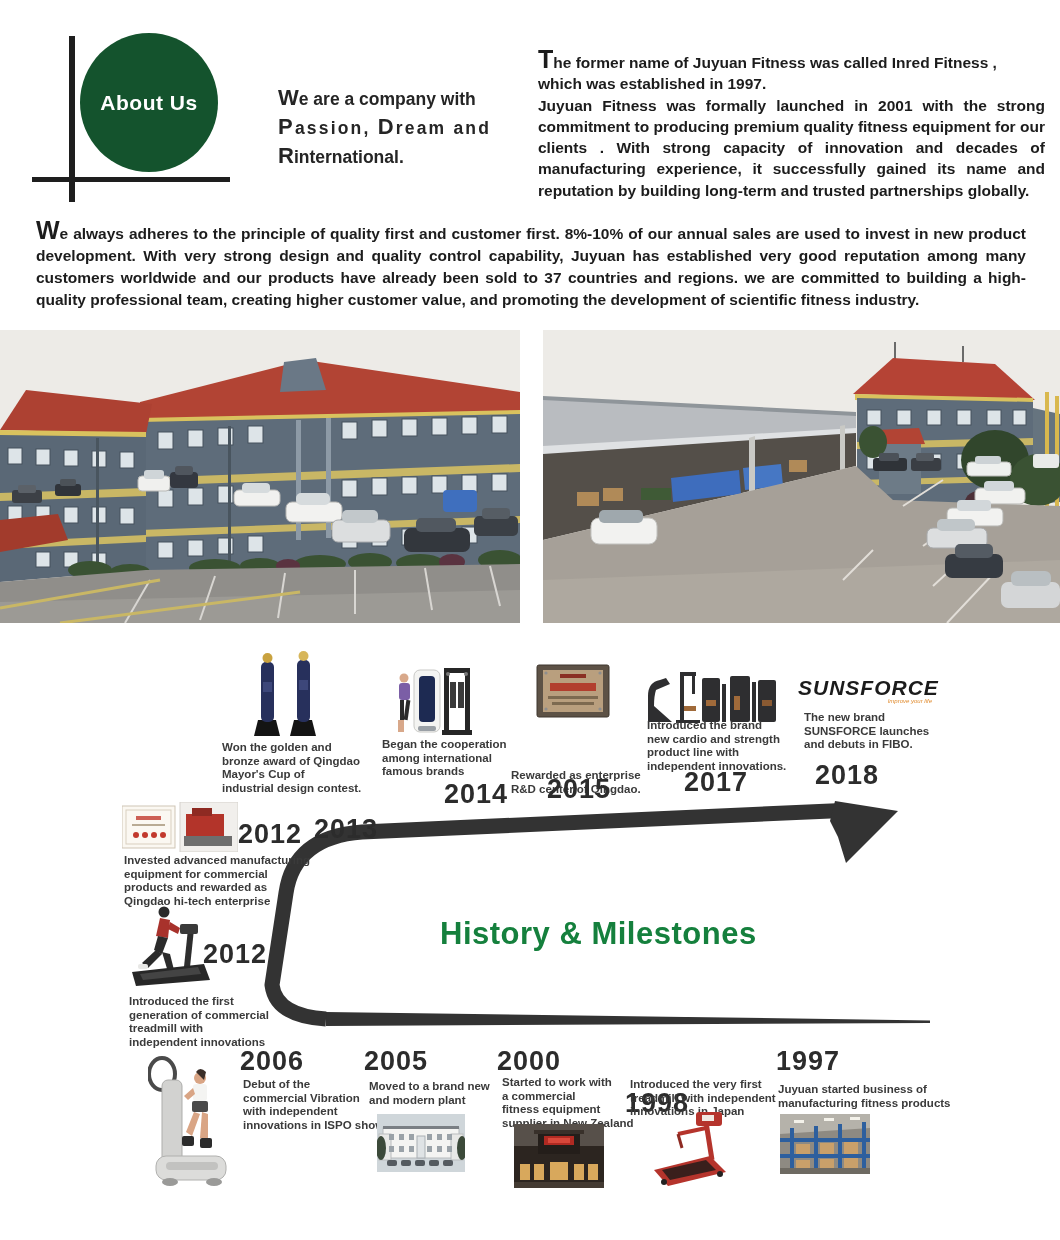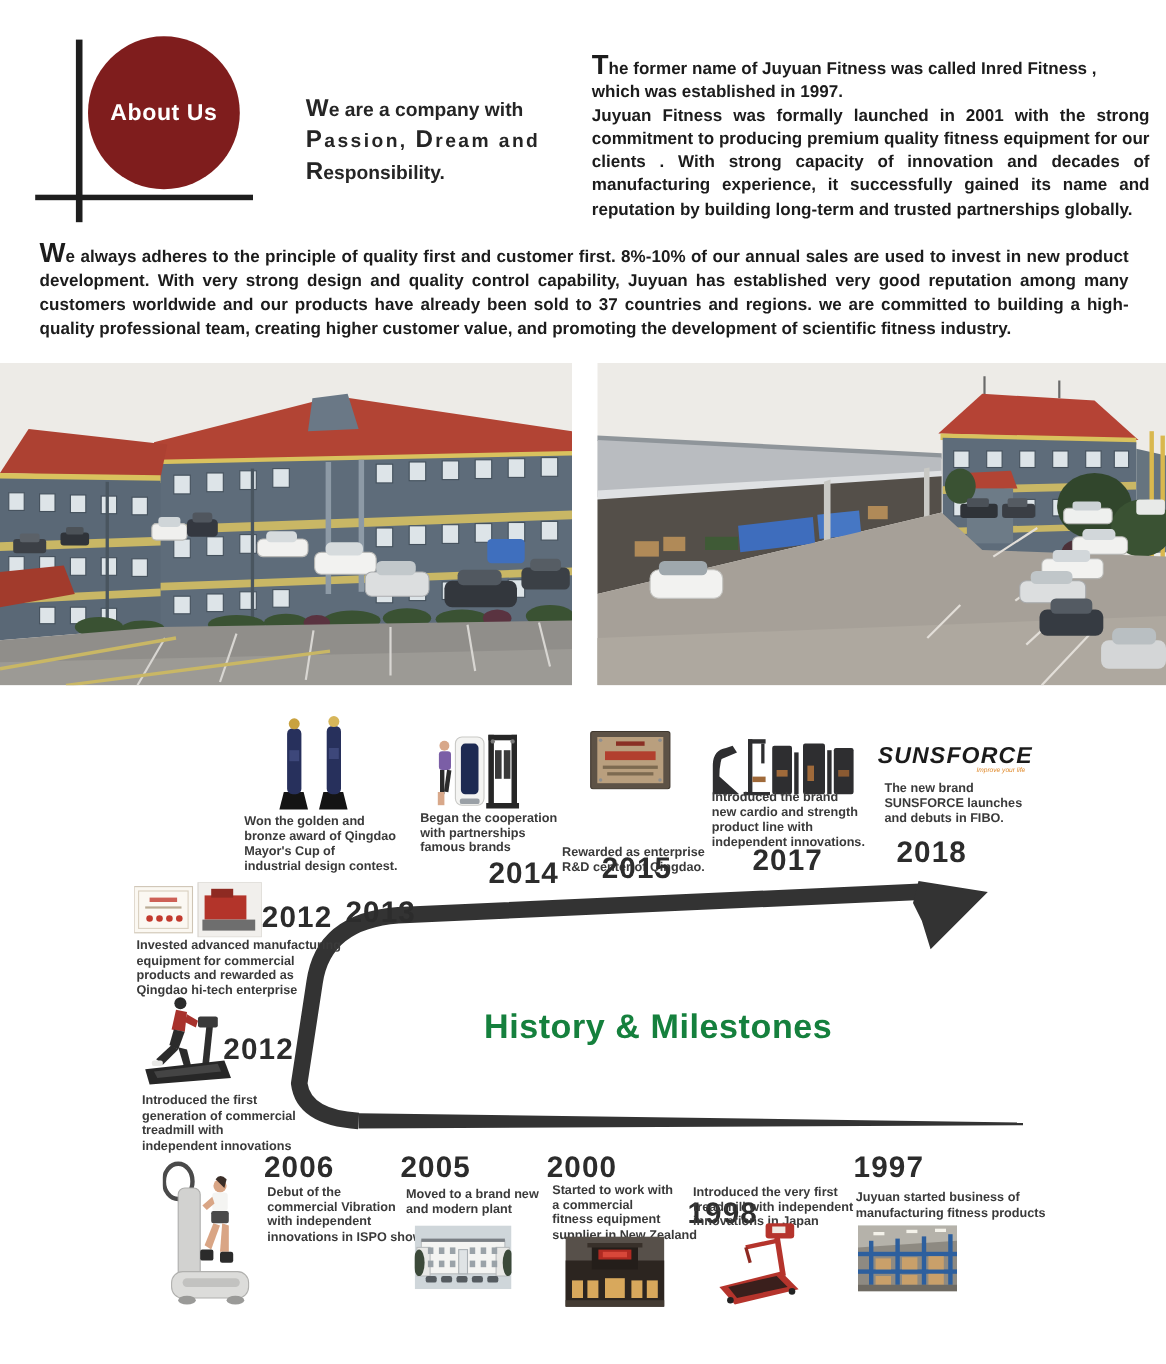--- a/index.html
+++ b/index.html
@@ -3,21 +3,21 @@
 <meta charset="utf-8">
 <style>
   html,body{margin:0;padding:0;background:#fff;}
   .page{position:relative;width:1060px;height:1240px;background:#ffffff;overflow:hidden;
         font-family:"Liberation Sans",sans-serif;color:#1f1f1f;}
   .abs{position:absolute;}
 
   
   .vline{left:69px;top:36px;width:6px;height:166px;background:#1e1e1e;}
   .hline{left:32px;top:177px;width:198px;height:5px;background:#1e1e1e;}
-  .badge{left:80px;top:33px;width:138px;height:139px;border-radius:50%;background:#7f1d1d;
+  .badge{left:80px;top:33px;width:138px;height:139px;border-radius:50%;background:#14532d;
          display:flex;align-items:center;justify-content:center;}
   .badge span{color:#fff;font-size:21px;font-weight:bold;letter-spacing:.5px;}
 
   
   .tagline{left:278px;top:84px;font-size:17.5px;font-weight:600;color:#252525;line-height:28px;}
   .tagline .big{font-size:22px;font-weight:bold;}
   .tagline .sp{letter-spacing:2.2px;}
 
   
   .intro{left:538px;top:47px;width:507px;font-size:15.5px;line-height:21.3px;font-weight:600;
@@ -45,21 +45,21 @@
 
   <div class="abs vline"></div>
   <div class="abs hline"></div>
   <div class="abs badge">
     <span>About Us</span>
   </div>
 
   <div class="abs tagline">
     <div><span class="big">W</span><span>e are a company with</span></div>
     <div class="sp"><span class="big">P</span><span>assion, </span><span class="big">D</span><span>ream and</span></div>
-    <div><span class="big">R</span><span>esponsibility.</span></div>
+    <div><span class="big">R</span><span>international.</span></div>
   </div>
 
   <div class="abs intro"><span class="dc">T</span><span>he former name of Juyuan Fitness was called Inred Fitness ,
 which was established in 1997.
 Juyuan Fitness was formally launched in 2001 with the strong commitment to producing premium quality fitness equipment for our clients . With strong capacity of innovation and decades of manufacturing experience, it successfully gained its name and reputation by building long-term and trusted partnerships globally.</span></div>
 
   <div class="abs mission"><span class="dc">W</span><span>e always adheres to the principle of quality first and customer first. 8%-10% of our annual sales are used to invest in new product development. With very strong design and quality control capability, Juyuan has established very good reputation among many customers worldwide and our products have already been sold to 37 countries and regions. we are committed to building a high-quality professional team, creating higher customer value, and promoting the development of scientific fitness industry.</span></div>
 
   <div class="abs photoL">
     <svg width="520" height="293" viewBox="0 0 520 293">
@@ -346,21 +346,21 @@
   <div class="abs" style="left:798px;top:676px;width:140px;">
     <div class="sunlogo">SUNSFORCE</div>
     <div class="suntag">Improve your life</div>
   </div>
 
   <div class="abs cap" style="left:222px;top:741px;">Won the golden and
 bronze award of Qingdao
 Mayor's Cup of
 industrial design contest.</div>
   <div class="abs cap" style="left:382px;top:738px;">Began the cooperation
-with partnerships
+among international
 famous brands</div>
   <div class="abs cap" style="left:511px;top:769px;">Rewarded as enterprise
 R&amp;D center of Qingdao.</div>
   <div class="abs cap" style="left:647px;top:719px;">Introduced the brand
 new cardio and strength
 product line with
 independent innovations.</div>
   <div class="abs cap" style="left:804px;top:711px;">The new brand
 SUNSFORCE launches
 and debuts in FIBO.</div>

